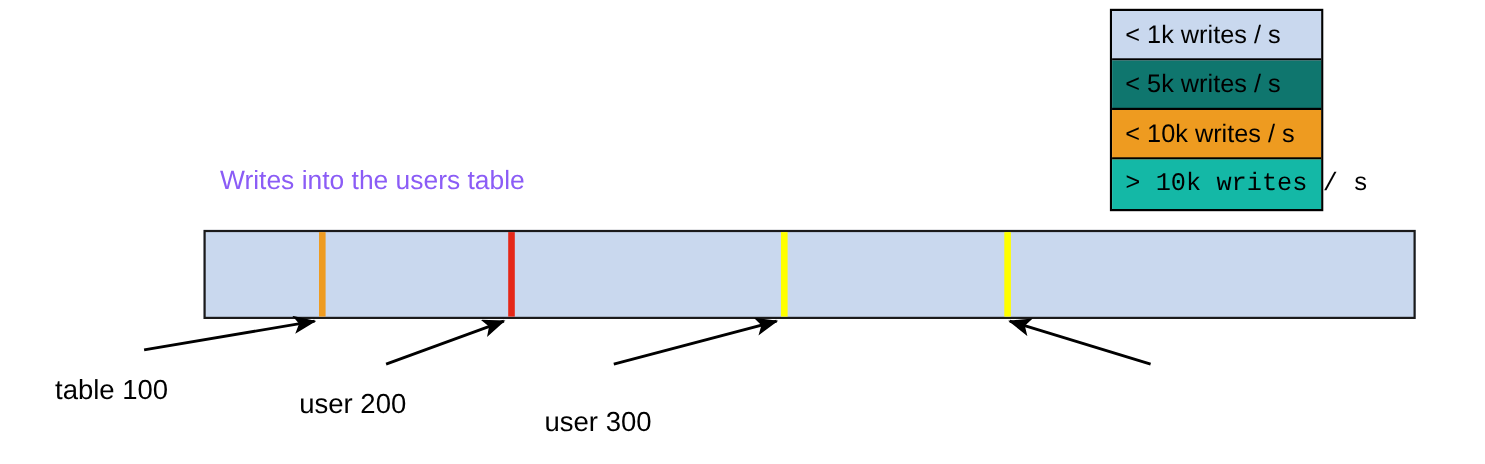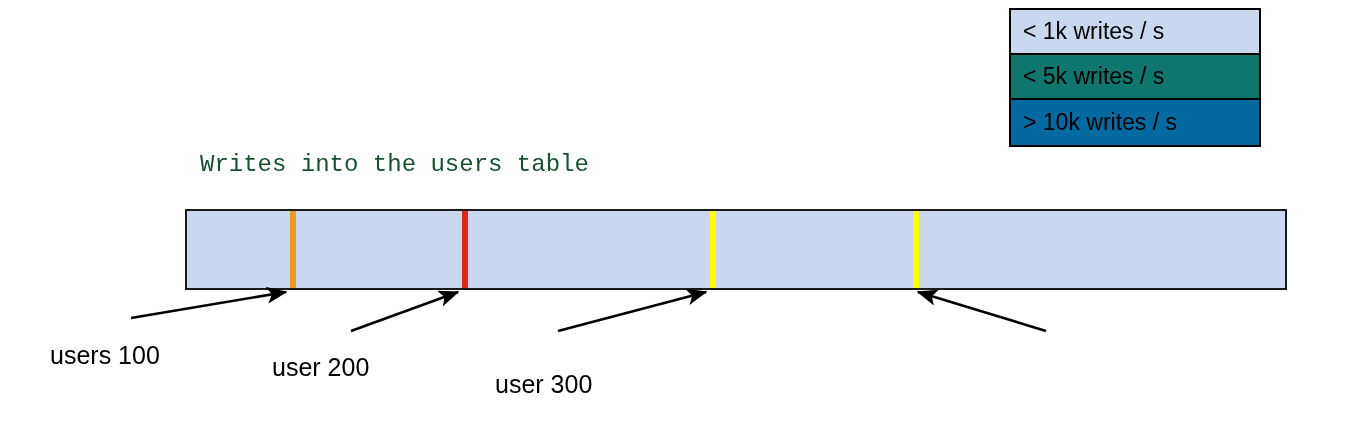--- a/index.html
+++ b/index.html
@@ -22,21 +22,21 @@
     left: 0; top: 0;
     width: 1350px;
     height: 422px;
   }
 
   
   .legend {
     position: absolute;
     left: 1009px;
     top: 8px;
-    width: 252px;
+    width: 194px;
     border: 2px solid #000000;
     box-sizing: border-box;
     background: #ffffff;
   }
   .legend-row {
     height: 45px;
     box-sizing: border-box;
     border-bottom: 2px solid #000000;
     display: flex;
     align-items: center;
@@ -54,22 +54,21 @@
   }
 
   
   .chart-title {
     position: absolute;
     left: 200px;
     top: 151px;
     font-size: 24px;
     line-height: 28px;
     white-space: nowrap;
-    color: #14532d;
-    font-family: Liberation Mono, monospace;
+    color: #8b5cf6;
   }
 
   
   .bar-track {
     position: absolute;
     left: 185px;
     top: 209px;
     width: 1102px;
     height: 81px;
     box-sizing: border-box;
@@ -107,21 +106,24 @@
 
 <div id="stage">
 
   <div class="legend">
     <div class="legend-row" style="background: rgb(201, 216, 238);">
       <span class="legend-label">&lt; 1k writes / s</span>
     </div>
     <div class="legend-row" style="background: #0f766e;">
       <span class="legend-label">&lt; 5k writes / s</span>
     </div>
-    <div class="legend-row" style="background: #0369a1;">
+    <div class="legend-row" style="background: rgb(238, 155, 32);">
+      <span class="legend-label">&lt; 10k writes / s</span>
+    </div>
+    <div class="legend-row" style="background: #14b8a6; font-family: Liberation Mono, monospace;">
       <span class="legend-label">&gt; 10k writes / s</span>
     </div>
   </div>
 
   <div class="chart-title">Writes into the users table</div>
 
   <div class="bar-track" style="background: rgb(201, 216, 238);">
     <div class="bar-marker" style="background: rgb(238, 155, 32); left: 103px;"></div>
     <div class="bar-marker" style="background: rgb(229, 39, 24); left: 275px;"></div>
     <div class="bar-marker" style="background: rgb(255, 255, 0); left: 523px;"></div>
@@ -133,17 +135,17 @@
       <marker id="ah" markerWidth="9" markerHeight="9" refX="7.4" refY="3.2" orient="auto" markerUnits="strokeWidth">
         <path d="M0,0 L8,3.2 L0,6.4 L1.9,3.2 Z" fill="#000000"></path>
       </marker>
     </defs>
     <line x1="131" y1="318" x2="286" y2="292" stroke="#000000" stroke-width="2.6" marker-end="url(#ah)"></line>
     <line x1="351" y1="331" x2="458" y2="292" stroke="#000000" stroke-width="2.6" marker-end="url(#ah)"></line>
     <line x1="558" y1="331" x2="706" y2="292" stroke="#000000" stroke-width="2.6" marker-end="url(#ah)"></line>
     <line x1="1046" y1="331" x2="918" y2="292" stroke="#000000" stroke-width="2.6" marker-end="url(#ah)"></line>
   </svg>
 
-  <div class="annotation-label" style="left: 50px; top: 341px;">users 100</div>
+  <div class="annotation-label" style="left: 50px; top: 341px;">table 100</div>
   <div class="annotation-label" style="left: 272px; top: 353px;">user 200</div>
   <div class="annotation-label" style="left: 495px; top: 353px; margin-top: 17px;">user 300</div>
 
 </div>
 
 </body></html>

